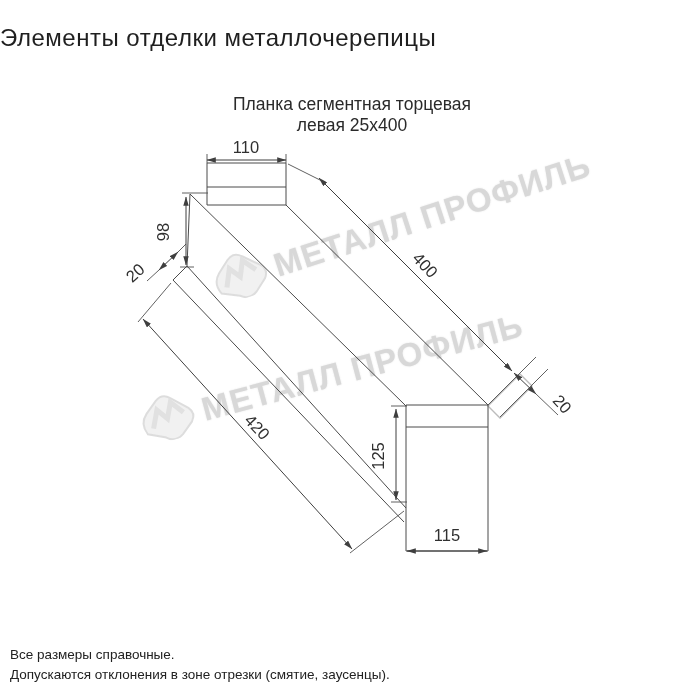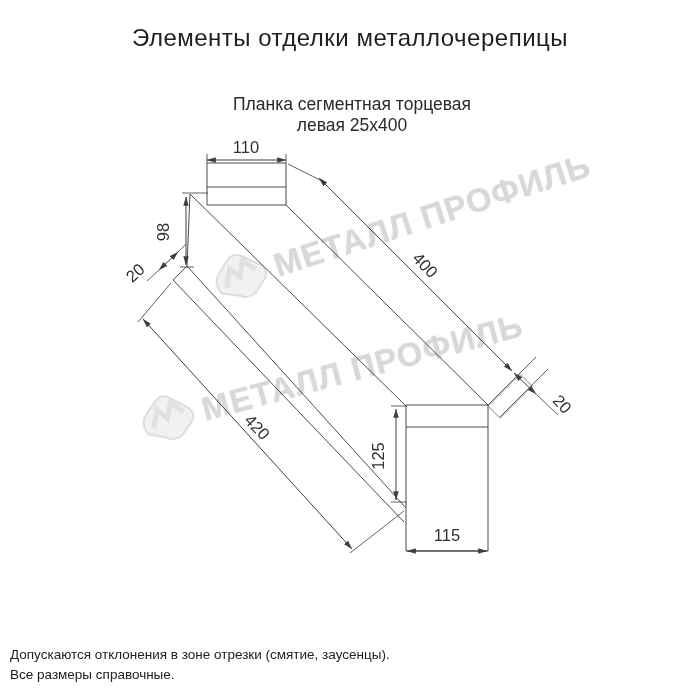--- a/index.html
+++ b/index.html
@@ -3,21 +3,21 @@
 <meta charset="utf-8">
 <style>
   html,body{margin:0;padding:0;}
   body{
     width:700px;height:700px;position:relative;overflow:hidden;
     background:#ffffff;
     font-family:"Liberation Sans", sans-serif;
   }
   .page-title{
     position:absolute;left:0;top:24px;width:700px;
-    text-align:center;font-size:24px;color:#1f1f1f;letter-spacing:.5px;
+    font-size:24px;color:#1f1f1f;letter-spacing:.5px;
   }
   .subtitle{
     position:absolute;left:0;top:94px;width:704px;
     text-align:center;font-size:17.5px;color:#2a2a2a;line-height:21px;
   }
   .footer-notes{
     position:absolute;left:10px;top:645px;
     font-size:13.5px;color:#222;line-height:20px;
   }
   .wm{
@@ -121,15 +121,15 @@
     <text class="dim-label" transform="translate(139,277) rotate(-42)">20</text>
     <text class="dim-label" transform="translate(421,269) rotate(47)">400</text>
     <text class="dim-label" transform="translate(253,431) rotate(47)">420</text>
     <text class="dim-label" transform="translate(558,408) rotate(47)">20</text>
     <text class="dim-label" transform="translate(384,456) rotate(-90)">125</text>
     <text class="dim-label" transform="translate(447,541)">115</text>
   </g>
 </svg>
 
 <div class="footer-notes">
+  <div>Все размеры справочные.</div>
   <div>Допускаются отклонения в зоне отрезки (смятие, заусенцы).</div>
-  <div>Все размеры справочные.</div>
 </div>
 
 </body></html>

